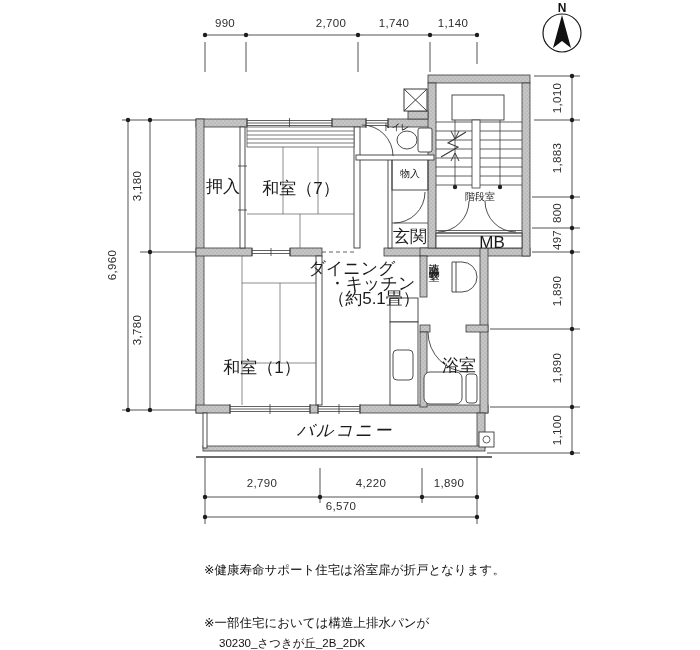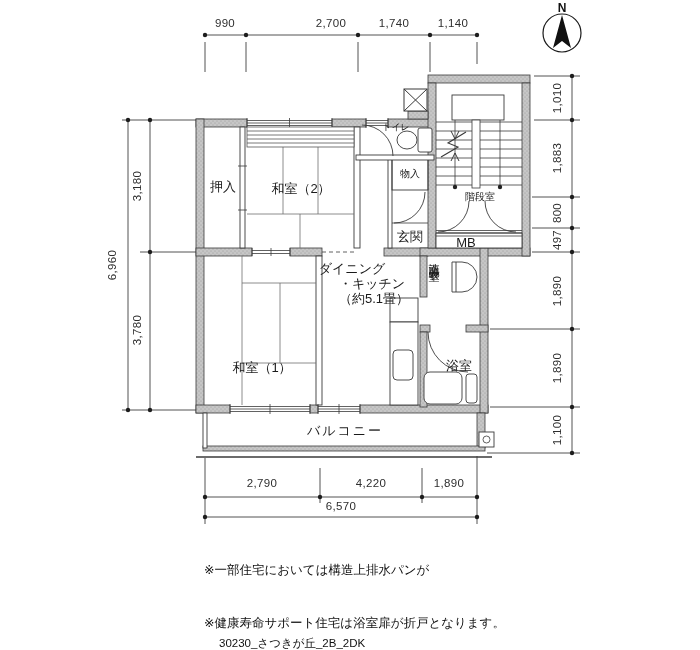--- a/index.html
+++ b/index.html
@@ -1,19 +1,19 @@
 <!DOCTYPE html>
 <html><head>
 <meta charset="utf-8">
 <style>
   html,body{margin:0;padding:0;background:#fff;}
   #canvas{position:relative;width:700px;height:650px;background:#fff;overflow:hidden;
           font-family:"Liberation Sans","DejaVu Sans",sans-serif;}
   #plan-svg{position:absolute;left:0;top:0;}
-  .lbl{position:absolute;font-size:13px;color:#1a1a1a;white-space:nowrap;line-height:1;
+  .lbl{position:absolute;font-size:17px;color:#1a1a1a;white-space:nowrap;line-height:1;
        transform:translate(-50%,-50%);}
   .rot{transform:translate(-50%,-50%) rotate(-90deg);}
   .dim{color:#2e2e2e;font-size:11.5px;letter-spacing:.3px;}
   .fs9{font-size:9px;text-align:center;}
   .fs10{font-size:10px;}
   .vert{writing-mode:vertical-rl;transform:none;letter-spacing:2px;font-size:11px;}
   .notes{position:absolute;left:204px;top:527px;font-size:12.5px;line-height:17.5px;
          color:#101010;white-space:pre;}
   .planid{position:absolute;left:219px;top:636px;font-size:11.5px;color:#101010;white-space:nowrap;}
   .north-n{font-size:12px;font-weight:bold;color:#111;}
@@ -193,37 +193,37 @@
 <div class="lbl dim rot" style="left:558px;top:291px;">1,890</div>
 <div class="lbl dim rot" style="left:558px;top:368px;">1,890</div>
 <div class="lbl dim rot" style="left:558px;top:430px;">1,100</div>
 
 <div class="lbl dim" style="left:262px;top:484px;">2,790</div>
 <div class="lbl dim" style="left:371px;top:484px;">4,220</div>
 <div class="lbl dim" style="left:449px;top:484px;">1,890</div>
 <div class="lbl dim" style="left:341px;top:507px;">6,570</div>
 
 <div class="lbl" style="left:223px;top:186px;">押入</div>
-<div class="lbl" style="left:301px;top:188px;">和室（2）</div>
+<div class="lbl" style="left:301px;top:188px;">和室（7）</div>
 <div class="lbl fs9" style="left:396px;top:127px;">トイレ</div>
 <div class="lbl fs10" style="left:410px;top:174px;">物入</div>
 <div class="lbl" style="left:410px;top:236px;">玄関</div>
 <div class="lbl fs10" style="left:480px;top:197px;">階段室</div>
-<div class="lbl" style="left:466px;top:242px;">MB</div>
+<div class="lbl" style="left:492px;top:242px;">MB</div>
 <div class="lbl" style="left:352px;top:268px;">ダイニング</div>
 <div class="lbl" style="left:372px;top:283px;">・キッチン</div>
 <div class="lbl" style="left:374px;top:298px;">（約5.1畳）</div>
 <div class="lbl vert" style="left:428px;top:254px;height:74px;">洗面脱衣室</div>
 <div class="lbl" style="left:262px;top:330px;margin-top:37px;">和室（1）</div>
 <div class="lbl" style="left:459px;top:365px;">浴室</div>
-<div class="lbl" style="left:345px;top:430px;letter-spacing:2px;">バルコニー</div>
+<div class="lbl" style="left:345px;top:430px;letter-spacing:2px;font-style:italic;">バルコニー</div>
 
 <div class="notes">
+  <div>※健康寿命サポート住宅は浴室扉が折戸となります。</div>
   <div>※一部住宅においては構造上排水パンが</div>
-  <div>※健康寿命サポート住宅は浴室扉が折戸となります。</div>
   
   
   
   
 </div>
 
 <div class="planid">30230_さつきが丘_2B_2DK</div>
 
 </div>
 

